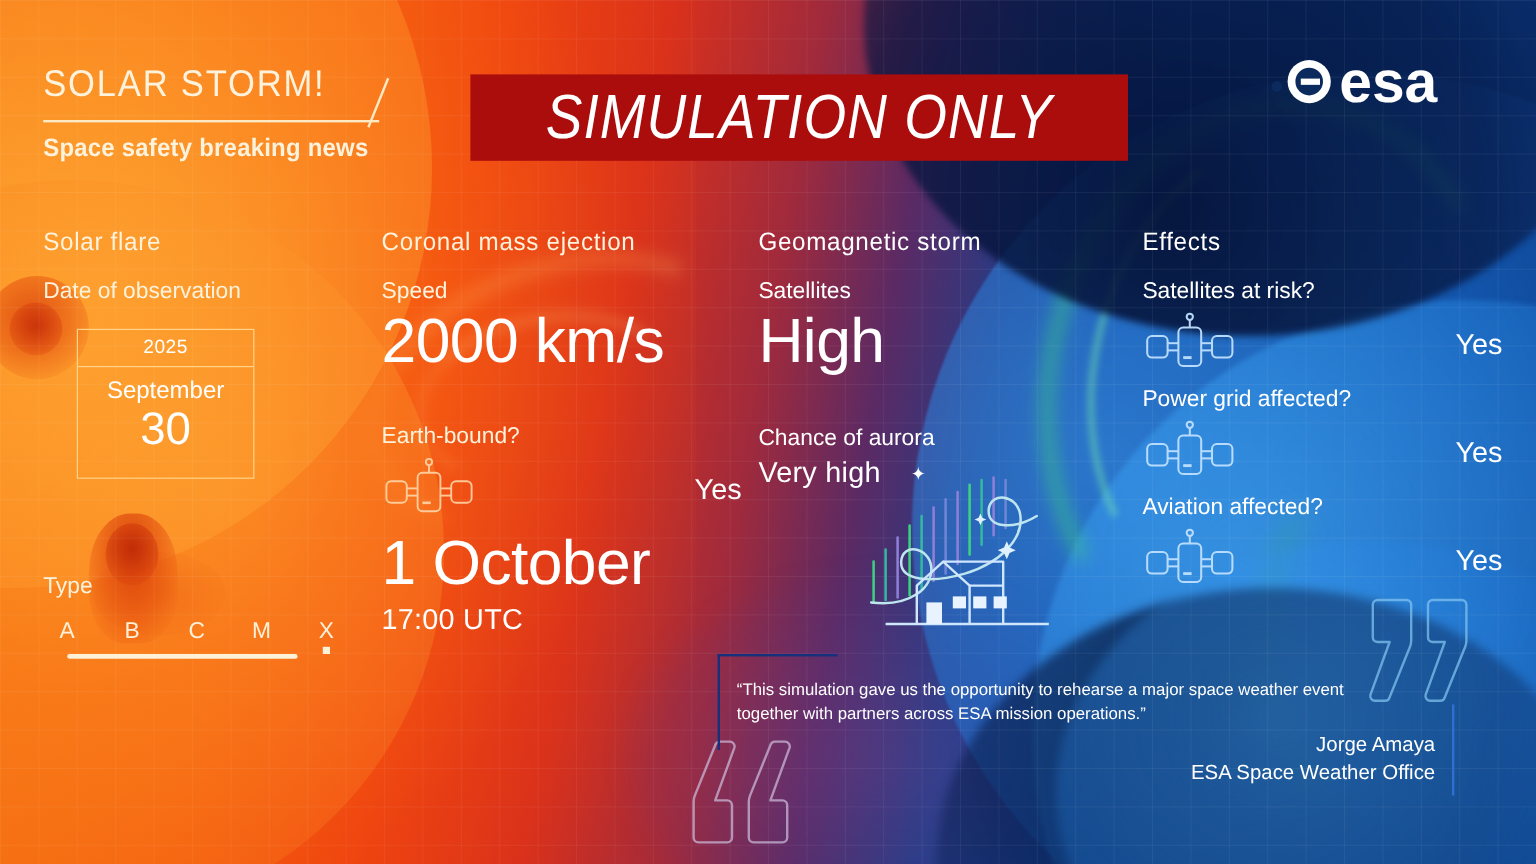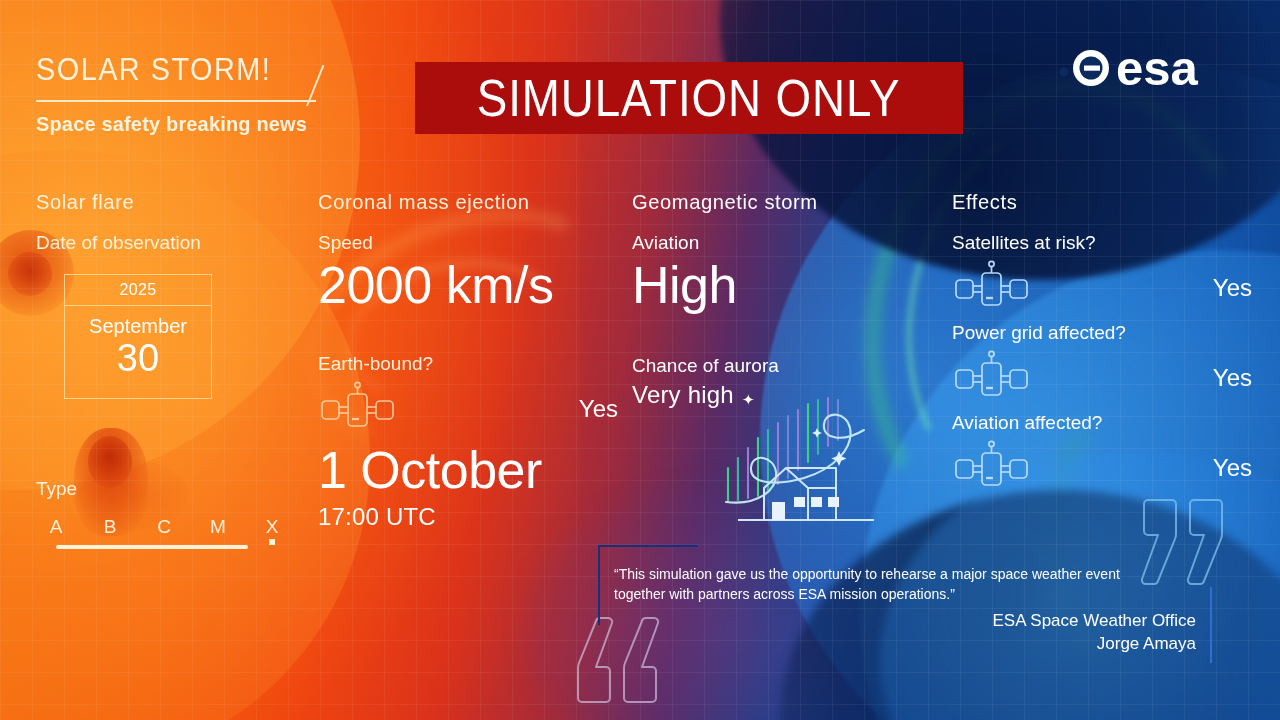--- a/index.html
+++ b/index.html
@@ -187,24 +187,24 @@
     transform: rotate(22deg); transform-origin: bottom center;
   }
   .brand-sub {
     position: absolute; left: 36px; top: 112px;
     font-size: 21px; font-weight: 700; color: #fdf2dc;
     letter-spacing: 0.2px;
     transform: scaleX(0.95); transform-origin: left center;
   }
 
   .sim-banner {
-    position: absolute; left: 415px; top: 62px;
+    position: absolute; left: 392px; top: 62px;
     width: 548px; height: 72px;
     background: #ab0d0d;
-    display: flex; align-items: center; justify-content: center;
+    display: flex; align-items: center; justify-content: center; font-style: italic;
   }
   .sim-banner span {
     color: #ffffff; font-size: 52px; font-weight: 400;
     letter-spacing: 1px;
     transform: scaleX(0.88);
     white-space: nowrap;
   }
 
   
   .esa-logo { position: absolute; right: 36px; top: 36px; height: 64px; }
@@ -404,25 +404,25 @@
       <span class="yes" style="color:#fff">Yes</span>
     </div>
 
     <div class="big-value" style="margin-top:6px">1 October</div>
     <div class="sub-value" style="margin-top:6px">17:00 UTC</div>
   </div>
 
   <div class="col col3">
     <div class="col-head">Geomagnetic storm</div>
 
-    <div class="label" style="margin-top:4px">Aviation</div>
+    <div class="label" style="margin-top:4px">Satellites</div>
     <div class="big-value" style="margin-top:2px">High</div>
 
     <div class="label" style="margin-top:42px">Chance of aurora</div>
-    <div style="display:flex;align-items:flex-end;gap:8px;margin-top:2px">
+    <div style="display:flex;align-items:center;gap:25px;margin-top:2px">
       <span class="sub-value">Very high</span>
       <span style="color:#fff;font-size:15px">✦</span>
     </div>
   </div>
 
   <svg class="aurora-art" width="170" height="135" viewBox="0 0 170 135">
     <g stroke-width="2.1" stroke-linecap="round">
       <line x1="10" y1="78" x2="10" y2="112" stroke="#3cd282"></line>
       <line x1="20" y1="68" x2="20" y2="110" stroke="#35b8a0"></line>
       <line x1="30" y1="58" x2="30" y2="108" stroke="#8f7fd8"></line>
@@ -539,18 +539,18 @@
                a4 4 0 0 1 -4 -5 l16 -44 h-10 a4 4 0 0 1 -4 -4 v-27 a4 4 0 0 1 4 -4 z"></path>
     </g>
   </svg>
 
   <div class="quote-box">
     <div class="qb-left"></div>
     <div class="qb-top"></div>
     <div class="qb-right"></div>
     <div class="quote-text">“This simulation gave us the opportunity to rehearse a major space weather event together with partners across ESA mission operations.”</div>
     <div class="quote-attr">
+      <div>Jorge Amaya</div>
       <div>ESA Space Weather Office</div>
-      <div>Jorge Amaya</div>
     </div>
   </div>
 
 </div>
 
 </body></html>

